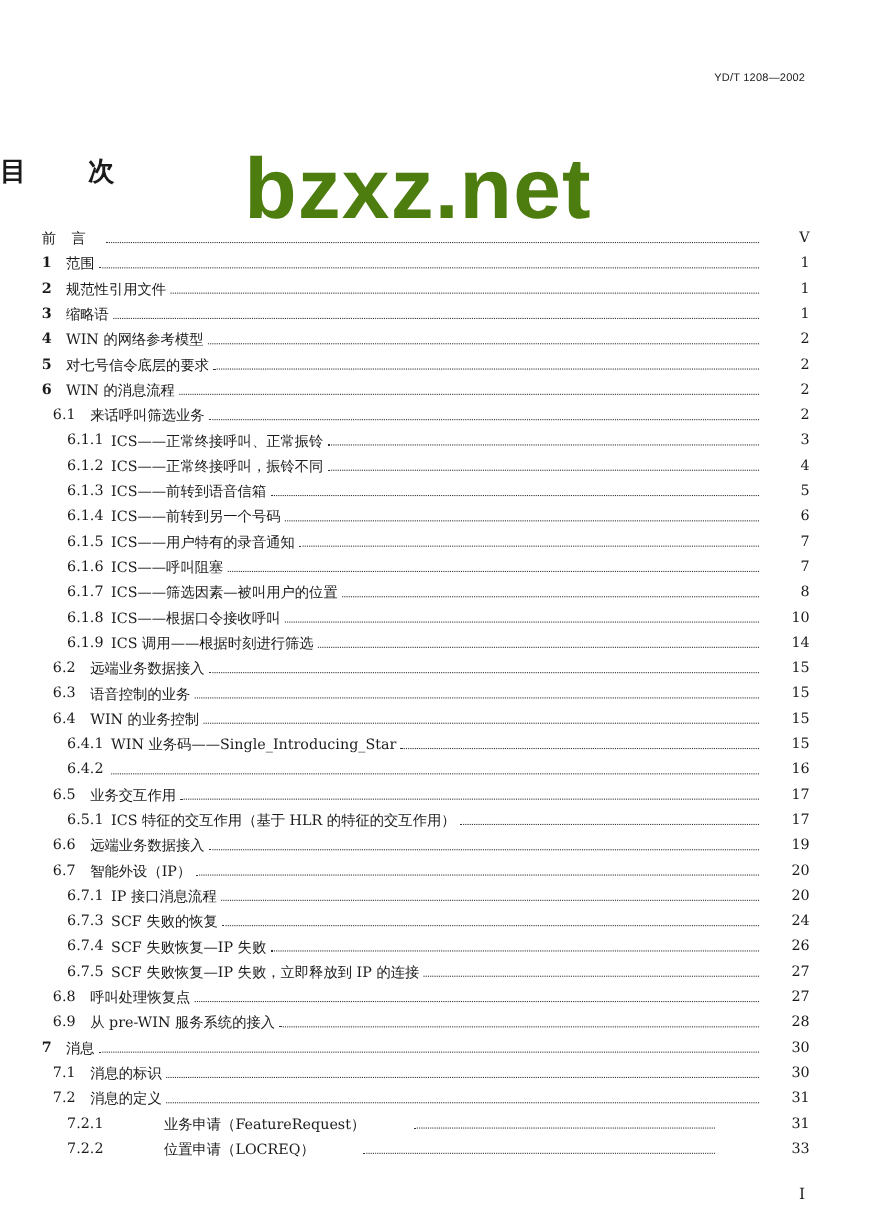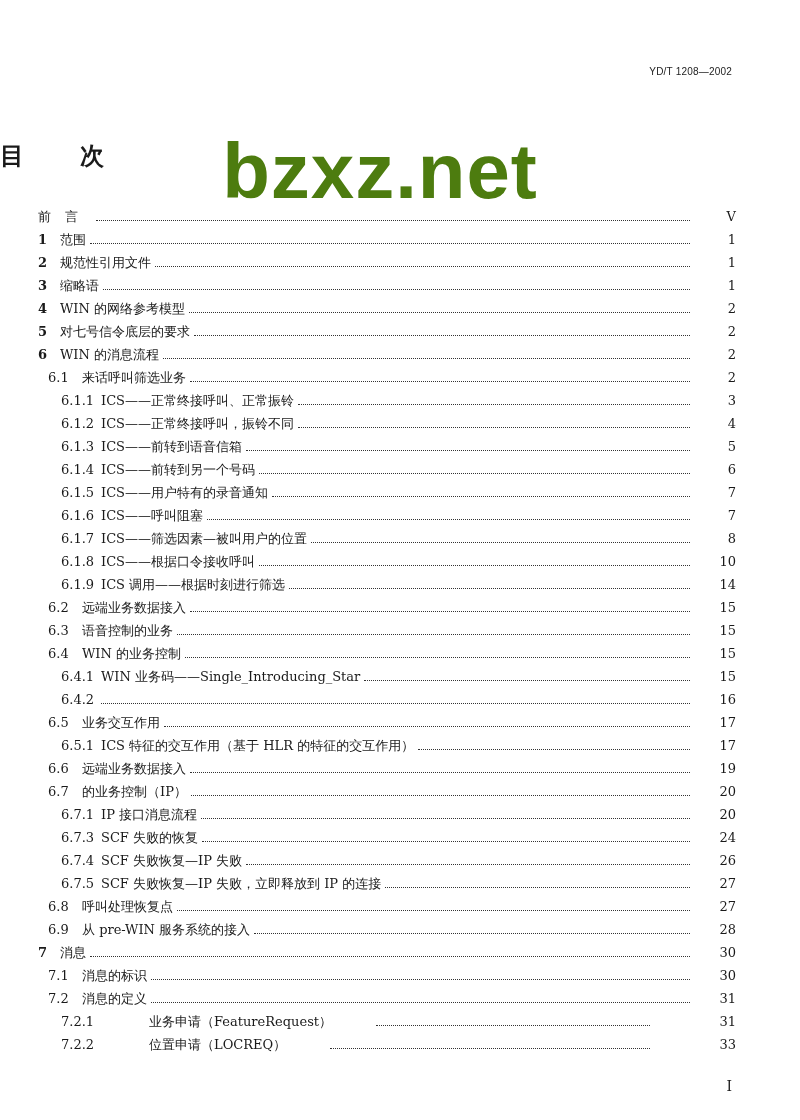--- a/index.html
+++ b/index.html
@@ -267,21 +267,21 @@
       <span class="page">17</span>
     </div>
     <div class="toc-row toc-end lvl-1">
       <span class="num">6.6</span>
       <span class="title">远端业务数据接入</span>
       <span class="leader"></span>
       <span class="page">19</span>
     </div>
     <div class="toc-row toc-end lvl-1">
       <span class="num">6.7</span>
-      <span class="title">的业务控制（IP）</span>
+      <span class="title">智能外设（IP）</span>
       <span class="leader"></span>
       <span class="page">20</span>
     </div>
     <div class="toc-row toc-end lvl-2">
       <span class="num">6.7.1</span>
       <span class="title">IP 接口消息流程</span>
       <span class="leader"></span>
       <span class="page">20</span>
     </div>
     <div class="toc-row toc-end lvl-2">

